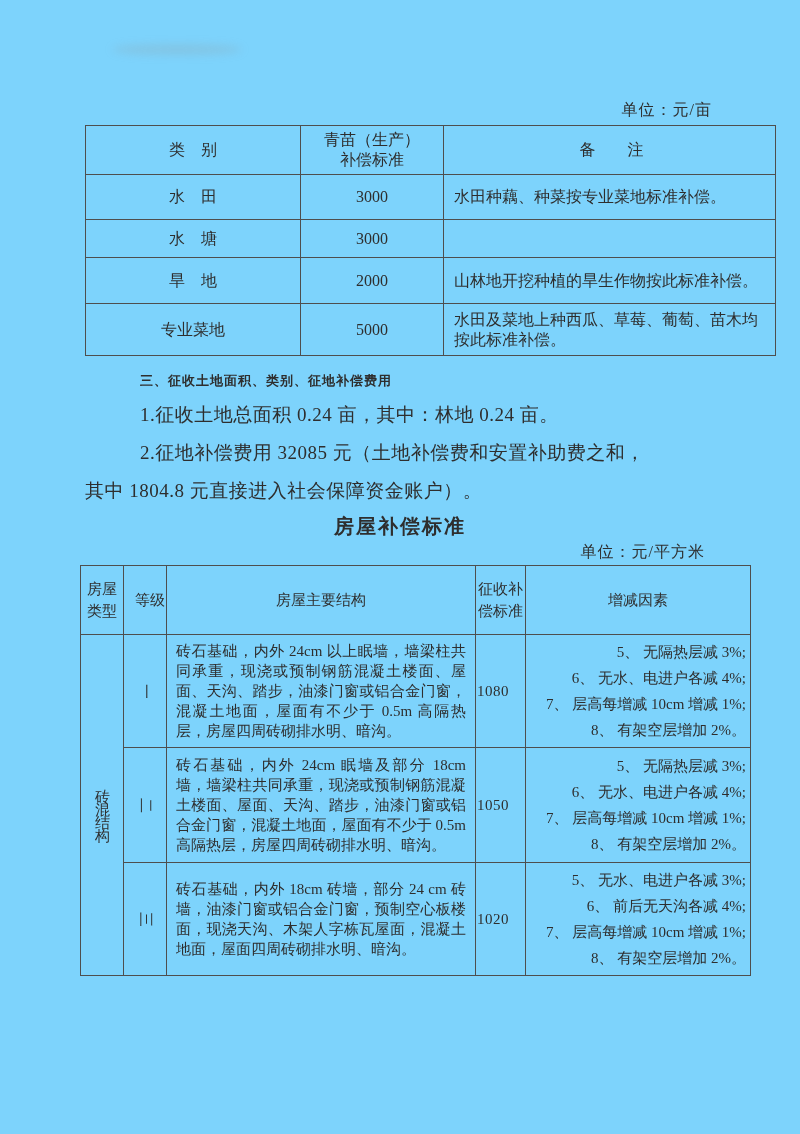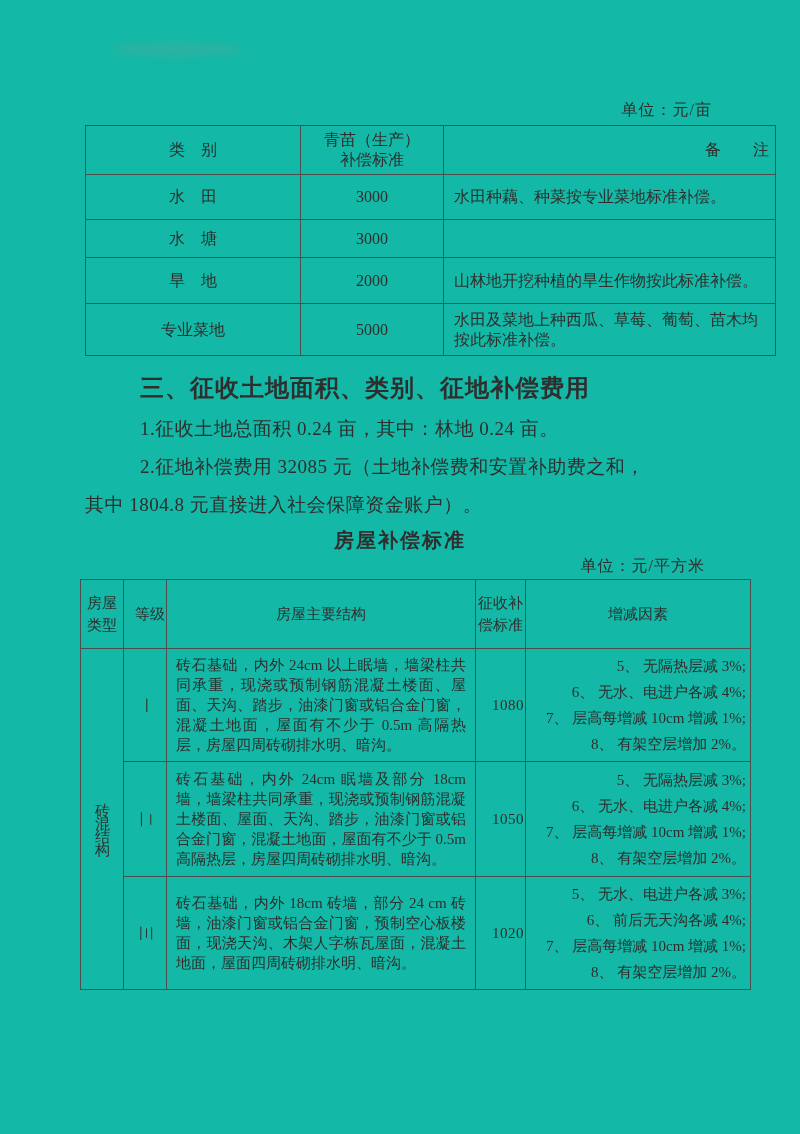--- a/index.html
+++ b/index.html
@@ -1,20 +1,20 @@
 <!DOCTYPE html>
 <html><head>
 <meta charset="utf-8">
 <style>
   html,body { margin:0; padding:0; background:#e8e8e6; }
   .page {
     position:relative;
     width:800px; height:1134px;
     margin:0 auto;
-    background:#14b8a6;
+    background:#7dd3fc;
     color:#2e2e2e;
     font-family:"Liberation Serif","DejaVu Serif",serif;
     overflow:hidden;
   }
   .smudge {
     position:absolute; left:112px; top:44px; width:130px; height:11px;
     background:rgba(150,150,148,0.22); filter:blur(4px); border-radius:50%;
   }
   .unit-note { font-size:16px; text-align:right; letter-spacing:1px; }
   .unit-crop { padding-top:100px; margin-right:88px; }
@@ -29,39 +29,39 @@
   .crop-table .c-cat   { width:202px; text-align:center; }
   .crop-table .c-std   { width:130px; text-align:center; }
   .crop-table .c-rem   { width:315px; text-align:left; padding-left:10px; }
   .crop-table .r-h  td, .crop-table .r-h  th { height:44px; }
   .crop-table .r1 td { height:40px; }
   .crop-table .r2 td { height:33px; }
   .crop-table .r3 td { height:41px; }
   .crop-table .r4 td { height:47px; }
 
   
-  .sec-heading { font-size:24px; font-weight:bold; margin:16px 0 0 140px; letter-spacing:1px; }
+  .sec-heading { font-size:13px; font-weight:bold; margin:16px 0 0 140px; letter-spacing:1px; }
   .body-line   { font-size:19px; margin:12px 0 0 140px; letter-spacing:0.5px; }
   .body-line.flush { margin-left:85px; }
   .table-title { text-align:center; font-weight:bold; font-size:20px; margin-top:9px; letter-spacing:2px; }
 
   
   .house-table { width:655px; margin:2px 12px 0 80px; font-size:15px; }
   .house-table th { padding:2px 1px; height:64px; line-height:1.5; text-align:center; }
   .house-table .c-type  { width:40px; }
   .house-table .c-grade { width:40px;text-align:right; }
   .house-table .c-struct{ width:306px; }
   .house-table .c-stand { width:47px; }
   .house-table .c-fact  { width:222px; }
   .cell-type { text-align:center; vertical-align:middle; }
   .vtext { writing-mode:vertical-lr; text-orientation:upright; letter-spacing:13px; display:inline-block; }
   .cell-grade { text-align:center; vertical-align:middle; }
   .rot { display:inline-block; transform:rotate(90deg); }
   .cell-structure { text-align:justify; padding:6px 9px; line-height:20px; vertical-align:middle; }
-  .cell-standard { text-align:right; vertical-align:middle; letter-spacing:0.5px; }
+  .cell-standard { text-align:left; vertical-align:middle; letter-spacing:0.5px; }
   .cell-factors { padding:4px 4px 4px 12px; vertical-align:middle; }
   .cell-factors div { line-height:26px; white-space:nowrap; }
   .hr1 .rowh { height:106px; }
   .hr2 .rowh { height:112px; }
   .hr3 .rowh { height:102px; }
 </style>
 </head>
 <body>
 
 <div class="page">
@@ -71,21 +71,21 @@
   <div class="unit-note unit-crop">单位：元/亩</div>
 
   <table class="crop-table">
     <tbody>
         <tr class="r-h">
       <th class="c-cat">类　别</th>
       <th class="c-std">
         <div>青苗（生产）</div>
         <div>补偿标准</div>
       </th>
-      <th class="c-rem" style="text-align:right;">备　　注</th>
+      <th class="c-rem" style="text-align:center;">备　　注</th>
     </tr>
     <tr class="r1">
       <td class="c-cat">水　田</td>
       <td class="c-std">3000</td>
       <td class="c-rem">水田种藕、种菜按专业菜地标准补偿。</td>
     </tr>
     <tr class="r2">
       <td class="c-cat">水　塘</td>
       <td class="c-std">3000</td>
       <td class="c-rem"></td>

